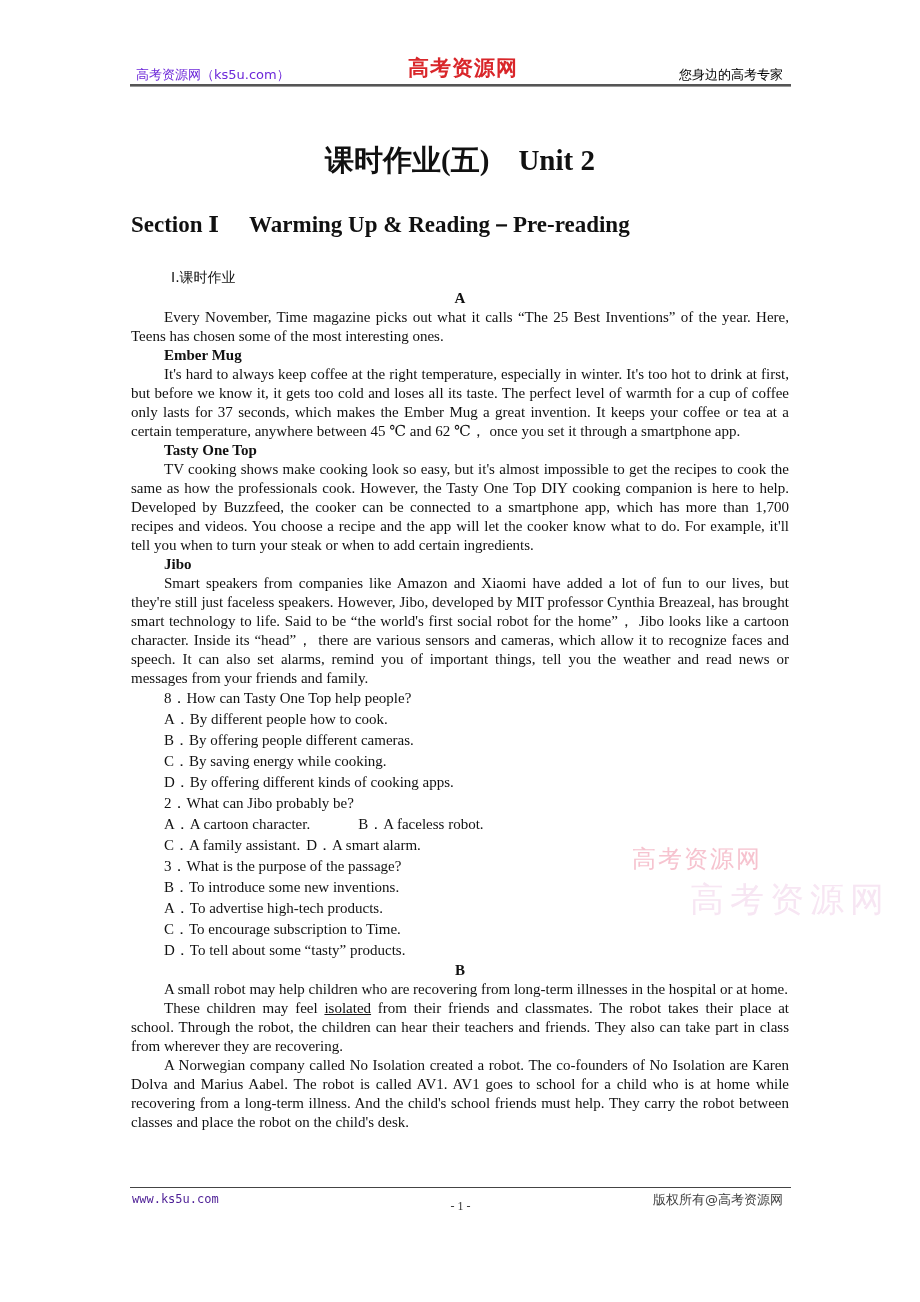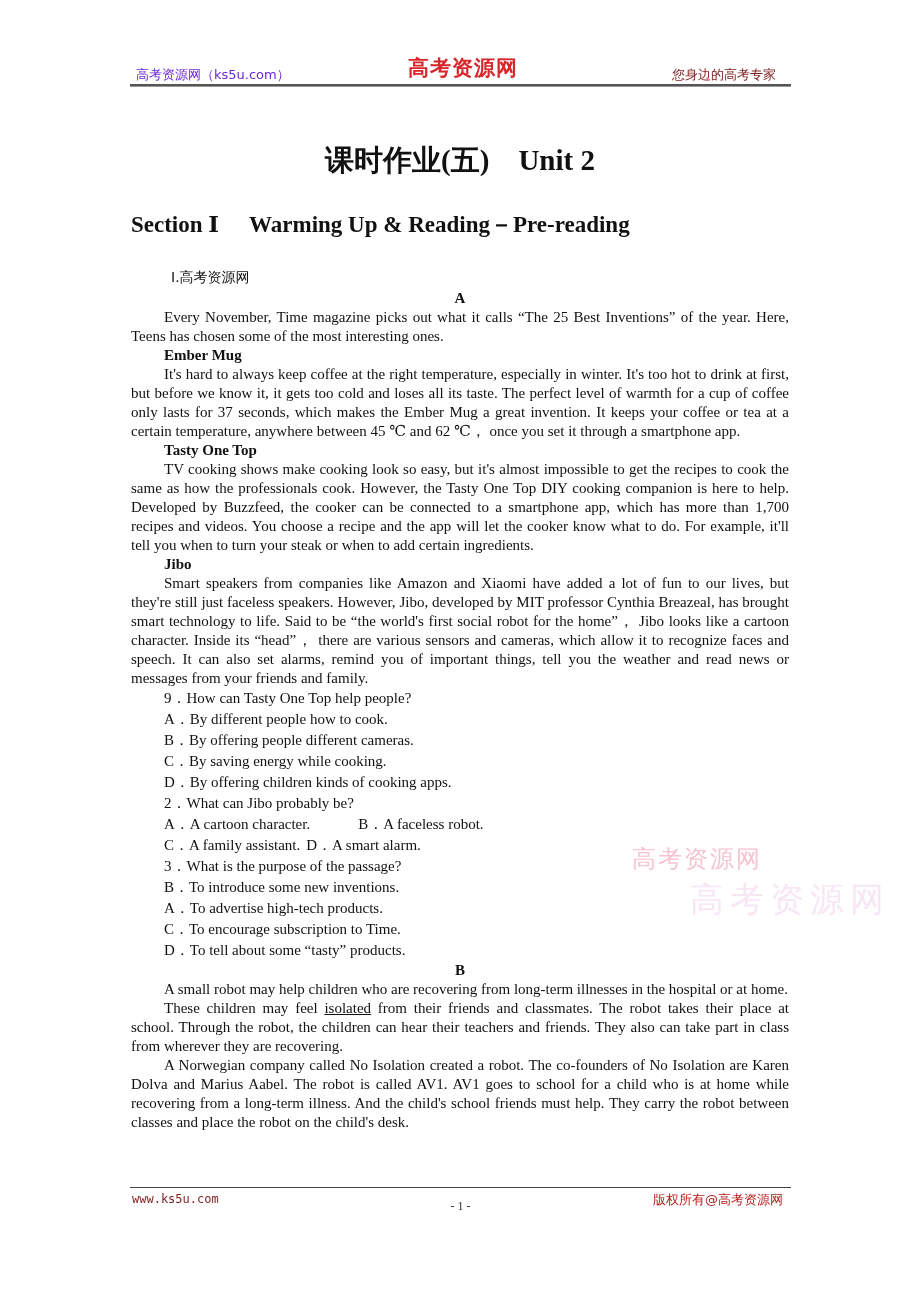--- a/index.html
+++ b/index.html
@@ -4,21 +4,21 @@
 <style>
   html, body { margin: 0; padding: 0; background: #ffffff; }
   body { width: 920px; height: 1302px; position: relative; overflow: hidden;
          font-family: "Liberation Serif", "DejaVu Serif", serif; color: #111; }
 
   .header { position: absolute; left: 130px; top: 54px; width: 661px; height: 32px; }
   .header .left { position: absolute; left: 6px; top: 12px; font-size: 13px; color: #6d28d9;
                   font-family: "DejaVu Sans", sans-serif; }
   .header .logo { position: absolute; left: 278px; top: 0px; font-size: 21px; color: #d9262a;
                   font-weight: bold; letter-spacing: 1px; font-family: "DejaVu Serif", serif; }
-  .header .right { position: absolute; right: 15px; top: 12px; font-size: 13px; color: #7f1d1d;
+  .header .right { position: absolute; right: 8px; top: 12px; font-size: 13px; color: #000000;
                    font-family: "DejaVu Sans", sans-serif; }
   .header .rule { position: absolute; left: 0; right: 0; top: 30px; height: 2px;
                   background: #555; border-bottom: 1px solid #999; }
 
   .doc-title { position: absolute; left: 0; width: 920px; top: 141px; text-align: center;
                font-size: 29px; font-weight: bold; }
   .section-title { position: absolute; left: 131px; top: 209px; font-size: 23px; font-weight: bold; }
   .section-title .gap { display: inline-block; width: 30px; }
 
   .content { position: absolute; left: 131px; top: 268px; width: 658px; font-size: 15px; line-height: 19px; }
@@ -32,61 +32,61 @@
   .q-row span.opt2 { margin-left: 48px; }
   .q-row span.opt2b { margin-left: 6px; }
   .underline { text-decoration: underline; }
 
   .watermark { position: absolute; left: 632px; top: 843px; width: 260px; height: 80px; pointer-events: none; }
   .watermark .w1 { position: absolute; left: 0; top: 0; font-size: 24px; color: #f6c3cf; letter-spacing: 2px; }
   .watermark .w2 { position: absolute; left: 58px; top: 34px; font-size: 34px; color: #f7e6f3; letter-spacing: 6px; }
 
   .footer { position: absolute; left: 130px; top: 1187px; width: 661px; height: 30px; }
   .footer .rule { position: absolute; left: 0; right: 0; top: 0; height: 1px; background: #444; }
-  .footer .left { position: absolute; left: 2px; top: 5px; font-size: 12px; color: #7f1d1d;
+  .footer .left { position: absolute; left: 2px; top: 5px; font-size: 12px; color: #4c1d95;
                   font-family: "DejaVu Sans Mono", monospace; }
   .footer .center { position: absolute; left: 0; right: 0; top: 12px; text-align: center; font-size: 12px; color: #333; }
-  .footer .right { position: absolute; right: 8px; top: 4px; font-size: 13px; color: #b91c1c;
+  .footer .right { position: absolute; right: 8px; top: 4px; font-size: 13px; color: #404040;
                    font-family: "DejaVu Sans", sans-serif; }
 </style>
 </head>
 <body>
 
 <div class="header">
   <span class="left">高考资源网（ks5u.com）</span>
   <span class="logo">高考资源网</span>
   <span class="right">您身边的高考专家</span>
   <div class="rule"></div>
 </div>
 
 <div class="doc-title">课时作业(五)　Unit 2</div>
 
 <div class="section-title">
   <span>Section Ⅰ</span><span class="gap"></span><span>Warming Up &amp; Reading－Pre-reading</span>
 </div>
 
 <div class="content">
-  <p class="part-label">Ⅰ.高考资源网</p>
+  <p class="part-label">Ⅰ.课时作业</p>
   <p class="passage-letter">A</p>
   <p class="indent">Every November, Time magazine picks out what it calls “The 25 Best Inventions” of the year. Here, Teens has chosen some of the most interesting ones.</p>
 
   <p class="subhead">Ember Mug</p>
   <p class="indent">It's hard to always keep coffee at the right temperature, especially in winter. It's too hot to drink at first, but before we know it, it gets too cold and loses all its taste. The perfect level of warmth for a cup of coffee only lasts for 37 seconds, which makes the Ember Mug a great invention. It keeps your coffee or tea at a certain temperature, anywhere between 45 ℃ and 62 ℃，  once you set it through a smartphone app.</p>
 
   <p class="subhead">Tasty One Top</p>
   <p class="indent">TV cooking shows make cooking look so easy, but it's almost impossible to get the recipes to cook the same as how the professionals cook. However, the Tasty One Top DIY cooking companion is here to help. Developed by Buzzfeed, the cooker can be connected to a smartphone app, which has more than 1,700 recipes and videos. You choose a recipe and the app will let the cooker know what to do. For example, it'll tell you when to turn your steak or when to add certain ingredients.</p>
 
   <p class="subhead">Jibo</p>
   <p class="indent">Smart speakers from companies like Amazon and Xiaomi have added a lot of fun to our lives, but they're still just faceless speakers. However, Jibo, developed by MIT professor Cynthia Breazeal, has brought smart technology to life. Said to be “the world's first social robot for the home”，  Jibo looks like a cartoon character. Inside its “head”，  there are various sensors and cameras, which allow it to recognize faces and speech. It can also set alarms, remind you of important things, tell you the weather and read news or messages from your friends and family.</p>
 
-  <p class="q">9．How can Tasty One Top help people?</p>
+  <p class="q">8．How can Tasty One Top help people?</p>
   <p class="q">A．By different people how to cook.</p>
   <p class="q">B．By offering people different cameras.</p>
   <p class="q">C．By saving energy while cooking.</p>
-  <p class="q">D．By offering children kinds of cooking apps.</p>
+  <p class="q">D．By offering different kinds of cooking apps.</p>
 
   <p class="q">2．What can Jibo probably be?</p>
   <p class="q-row">
     <span>A．A cartoon character.</span><span class="opt2">B．A faceless robot.</span>
   </p>
   <p class="q-row">
     <span>C．A family assistant.</span><span class="opt2b">D．A smart alarm.</span>
   </p>
 
   <p class="q">3．What is the purpose of the passage?</p>

